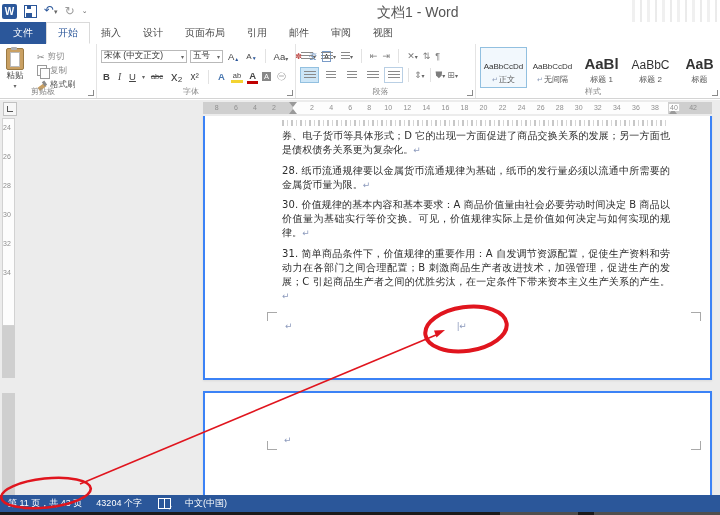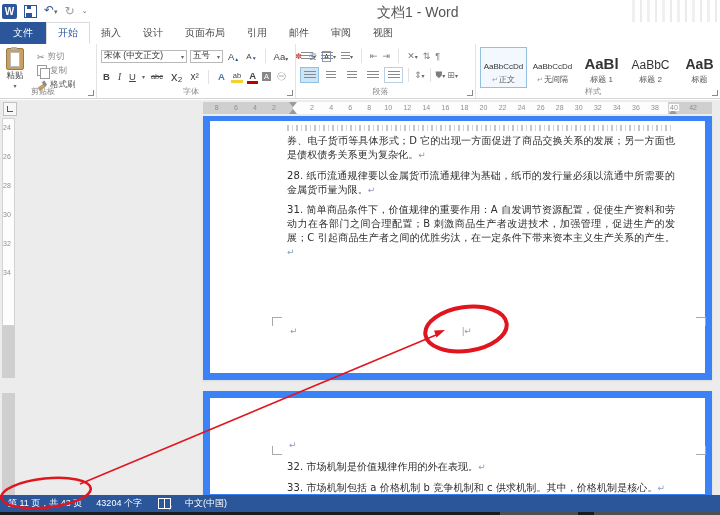--- a/index.html
+++ b/index.html
@@ -73,21 +73,21 @@
   #hruler{left:203px;top:2px;width:509px;height:12px;background:#cfcfcf;}
   #hruler .white{position:absolute;left:90px;top:0;width:375px;height:12px;background:#fdfdfd;}
   .rnum{position:absolute;top:2px;font-size:7px;color:#8f8f8f;transform:translateX(-50%);}
   .indent-tri{position:absolute;width:0;height:0;}
 
   
   #docarea{left:0;top:116px;width:720px;height:379px;background:#ececec;overflow:hidden;}
   #vruler{left:2px;top:0;width:13px;}
   .vseg{position:absolute;left:0;width:13px;}
   .vnum{position:absolute;left:1px;font-size:7px;color:#8f8f8f;}
-  .page{position:absolute;left:203px;width:509px;background:#fff;border:7px solid #3b82f6;
+  .page{position:absolute;left:203px;width:509px;background:#fff;border:2px solid #3b82f6;
         box-shadow:0 1px 2px rgba(0,0,0,.08);box-sizing:border-box;}
   #page1{top:-2px;height:266px;}
   #page2{top:275px;height:110px;}
   .textcol{position:absolute;left:77px;width:388px;}
   .docline{font-size:10px;line-height:14px;color:#2d2d2d;text-align:justify;margin:0 0 6.5px;
            font-family:"DejaVu Sans","Liberation Sans",sans-serif;letter-spacing:.1px;}
   .pilcrow{color:#8d9bbd;font-size:9px;}
   .blurline{position:absolute;left:77px;top:4px;width:386px;height:6px;opacity:.55;
     background:repeating-linear-gradient(90deg,#9a9a9a 0 2px,transparent 2px 5px,#b5b5b5 5px 6px,transparent 6px 9px);}
   .corner{position:absolute;width:9px;height:8px;}
@@ -335,36 +335,33 @@
       <span class="vnum" style="top: 95px;">30</span>
       <span class="vnum" style="top: 124px;">32</span>
       <span class="vnum" style="top: 153px;">34</span>
     </div>
 
   <div class="page" id="page1">
     <div class="blurline"></div>
     <div class="textcol" id="p1text" style="top:13px;">
         <div class="docline">券、电子货币等具体形式；D 它的出现一方面促进了商品交换关系的发展；另一方面也是债权债务关系更为复杂化。<span class="pilcrow">↵</span></div>
         <div class="docline">28. 纸币流通规律要以金属货币流通规律为基础，纸币的发行量必须以流通中所需要的金属货币量为限。<span class="pilcrow">↵</span></div>
+        <div class="docline">30. 价值规律的基本内容和基本要求：A 商品价值量由社会必要劳动时间决定 B 商品以价值量为基础实行等价交换。可见，价值规律实际上是价值如何决定与如何实现的规律。<span class="pilcrow">↵</span></div>
         <div class="docline">31. 简单商品条件下，价值规律的重要作用：A 自发调节资源配置，促使生产资料和劳动力在各部门之间合理配置；B 刺激商品生产者改进技术，加强管理，促进生产的发展；C 引起商品生产者之间的优胜劣汰，在一定条件下带来资本主义生产关系的产生。<span class="pilcrow">↵</span></div>
       </div>
     <div class="corner c-bl" style="left:62px;top:196px;"></div>
     <div class="corner c-br" style="left:486px;top:196px;"></div>
     <div class="freepilcrow" style="left:80px;top:205px;">↵</div>
     <div class="freepilcrow" style="left:252px;top:205px;">|↵</div>
   </div>
 
   <div class="page" id="page2">
     <div class="corner c-tl" style="left:62px;top:48px;"></div>
     <div class="corner c-tr" style="left:486px;top:48px;"></div>
     <div class="freepilcrow" style="left:79px;top:42px;">↵</div>
-    <div class="textcol" id="p2text" style="top:62px;">
-        <div class="docline">32. 市场机制是价值规律作用的外在表现。<span class="pilcrow">↵</span></div>
-        <div class="docline">33. 市场机制包括 a 价格机制 b 竞争机制和 c 供求机制。其中，价格机制是核心。<span class="pilcrow">↵</span></div>
-      </div>
   </div>
 </div>
 
 <div class="abs" id="statusbar">
   <div class="sitem">第 11 页，共 43 页</div>
   <div class="sitem">43204 个字</div>
   <div class="proof-ic"></div>
   <div class="sitem">中文(中国)</div>
 </div>
 <div class="abs" id="bottomstrip">

